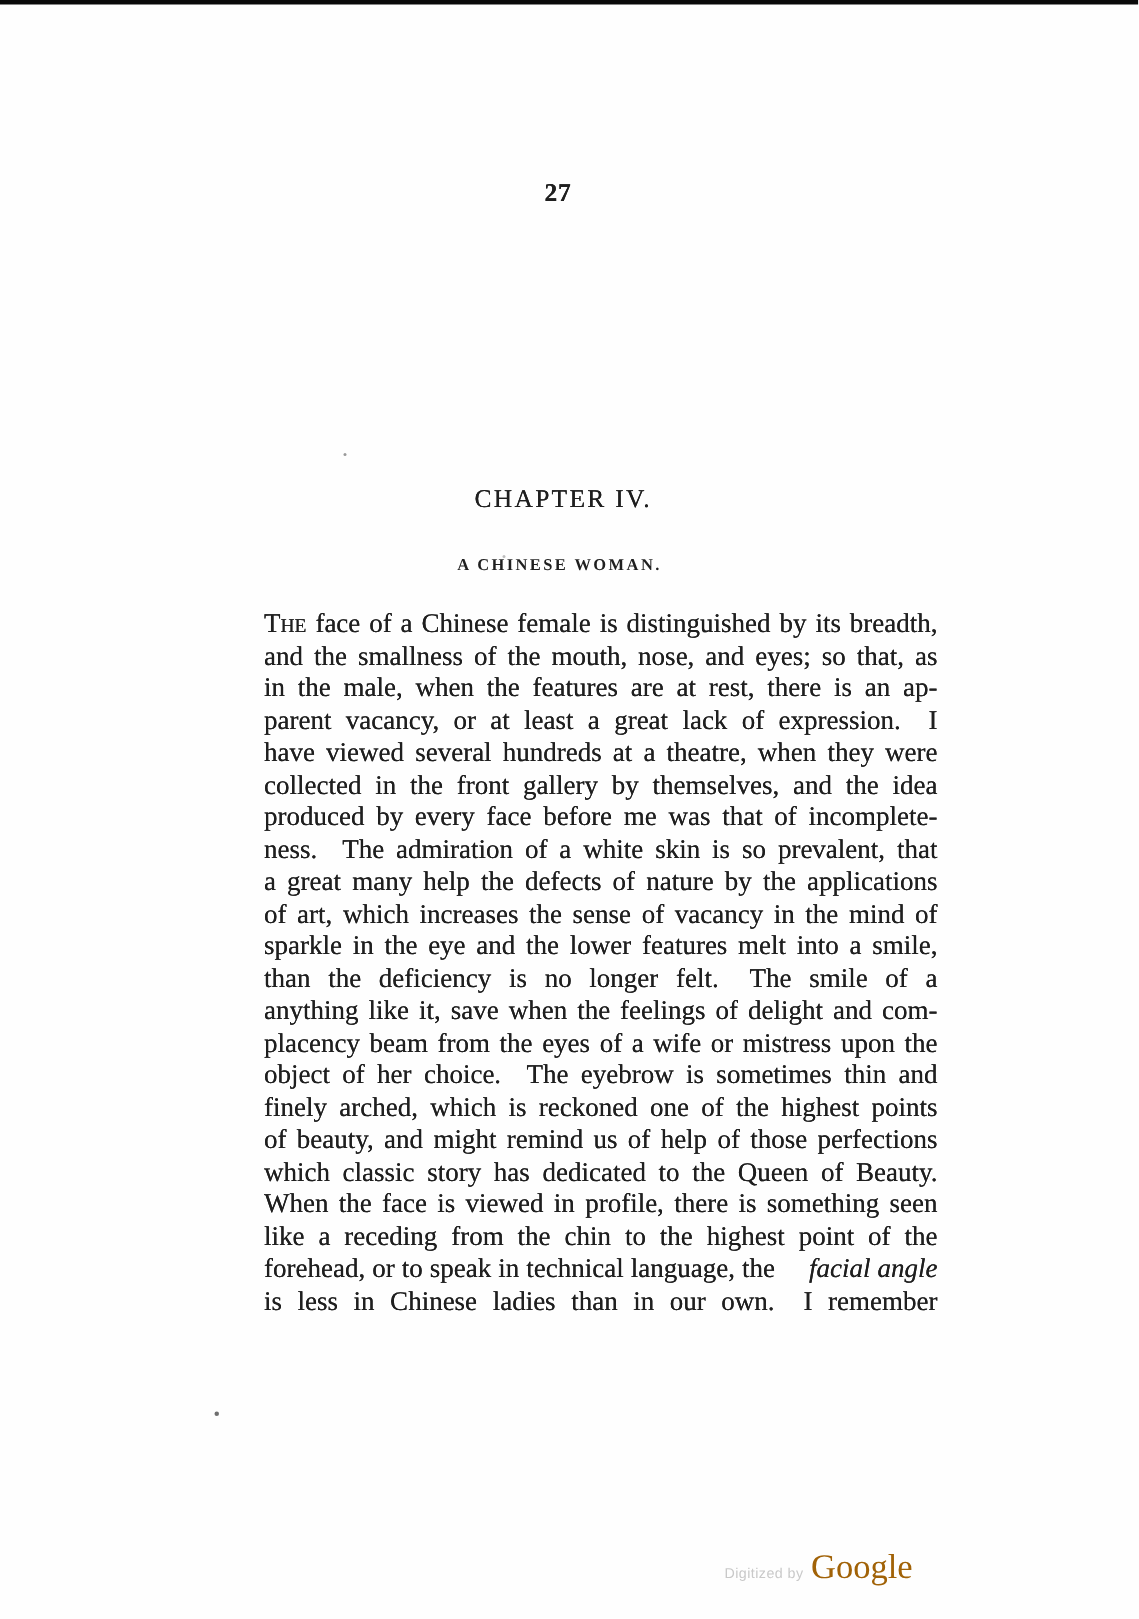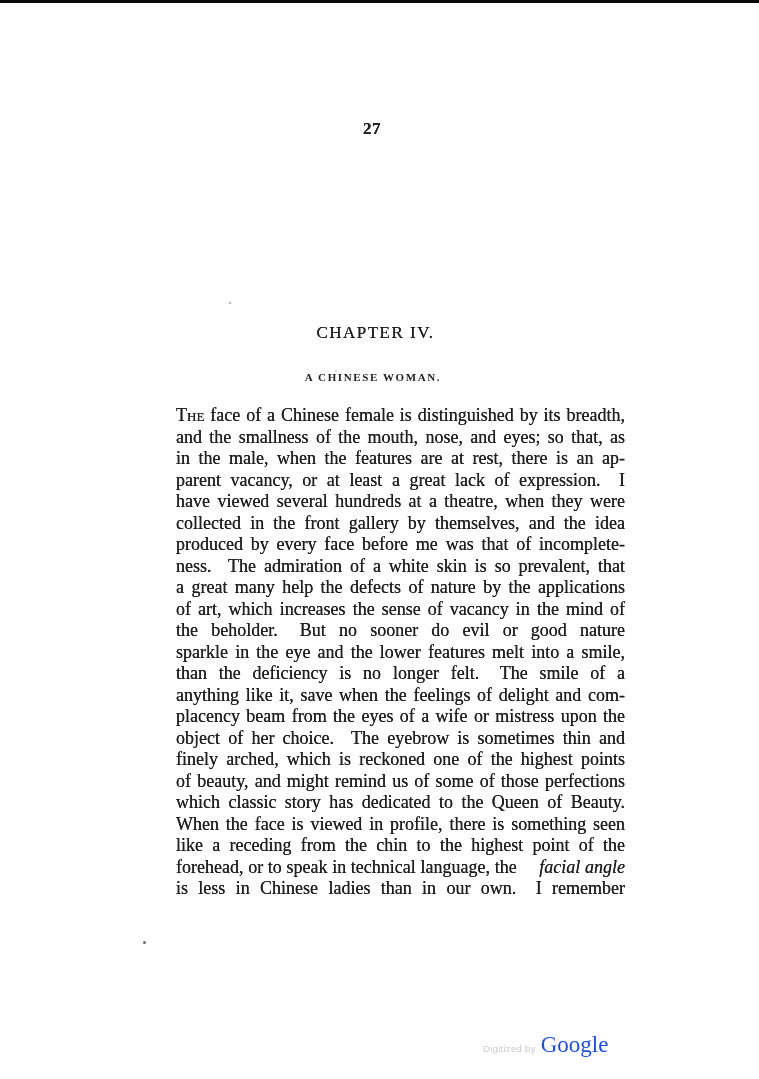--- a/index.html
+++ b/index.html
@@ -71,21 +71,21 @@
   }
   .wm-prefix {
     font-family: "Liberation Sans", sans-serif;
     font-size: 9.5px;
     color: #c9c9c9;
     letter-spacing: 0.3px;
   }
   .wm-brand {
     font-family: "Liberation Serif", serif;
     font-size: 23px;
-    color: #1d4ed8;
+    color: #a16207;
     margin-left: 5px;
     letter-spacing: 0px;
   }
 </style>
 </head>
 <body>
 
 <div class="scan">
   <div class="top-edge"></div>
 
@@ -103,28 +103,27 @@
       <div class="line"><span class="sc">The</span><span> face of a Chinese female is distinguished by its breadth,</span></div>
       <div class="line"><span>and the smallness of the mouth, nose, and eyes; so that, as</span></div>
       <div class="line"><span>in the male, when the features are at rest, there is an ap-</span></div>
       <div class="line"><span>parent vacancy, or at least a great lack of expression.  I</span></div>
       <div class="line"><span>have viewed several hundreds at a theatre, when they were</span></div>
       <div class="line"><span>collected in the front gallery by themselves, and the idea</span></div>
       <div class="line"><span>produced by every face before me was that of incomplete-</span></div>
       <div class="line"><span>ness.  The admiration of a white skin is so prevalent, that</span></div>
       <div class="line"><span>a great many help the defects of nature by the applications</span></div>
       <div class="line"><span>of art, which increases the sense of vacancy in the mind of</span></div>
-      <div class="line"><span>the beholder.  But no sooner do evil or good nature</span></div>
       <div class="line"><span>sparkle in the eye and the lower features melt into a smile,</span></div>
       <div class="line"><span>than the deficiency is no longer felt.  The smile of a</span></div>
       <div class="line"><span>anything like it, save when the feelings of delight and com-</span></div>
       <div class="line"><span>placency beam from the eyes of a wife or mistress upon the</span></div>
       <div class="line"><span>object of her choice.  The eyebrow is sometimes thin and</span></div>
       <div class="line"><span>finely arched, which is reckoned one of the highest points</span></div>
-      <div class="line"><span>of beauty, and might remind us of some of those perfections</span></div>
+      <div class="line"><span>of beauty, and might remind us of help of those perfections</span></div>
       <div class="line"><span>which classic story has dedicated to the Queen of Beauty.</span></div>
       <div class="line"><span>When the face is viewed in profile, there is something seen</span></div>
       <div class="line"><span>like a receding from the chin to the highest point of the</span></div>
       <div class="line"><span>forehead, or to speak in technical language, the </span><span class="it">facial angle</span></div>
       <div class="line"><span>is less in Chinese ladies than in our own.  I remember</span></div>
     </div>
 
   <div class="speck speck-3"></div>
 
   <div class="watermark">

